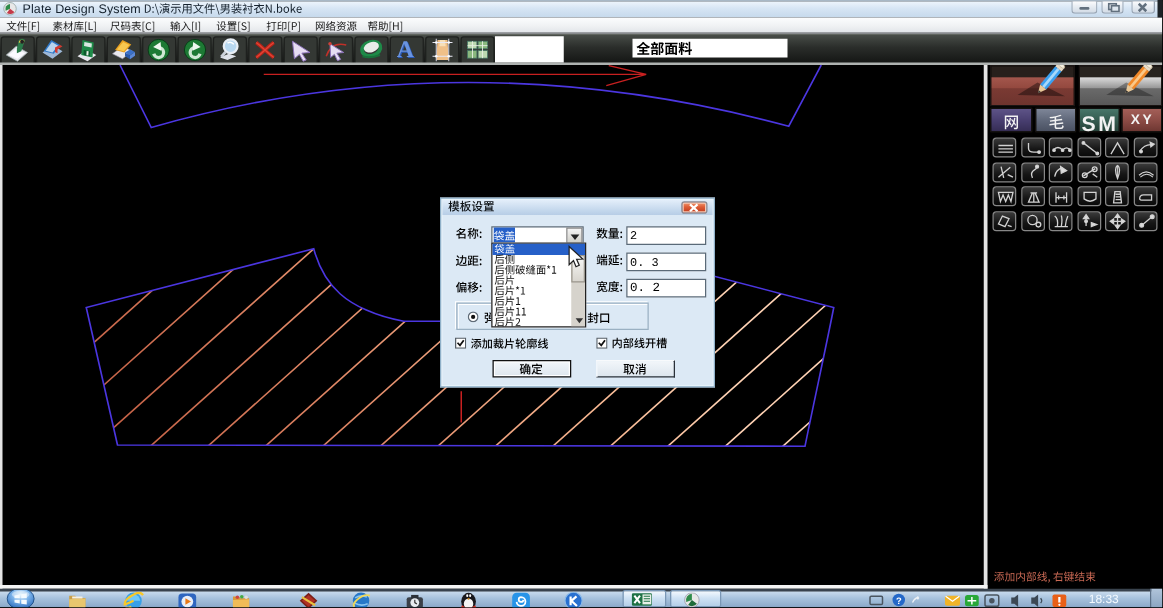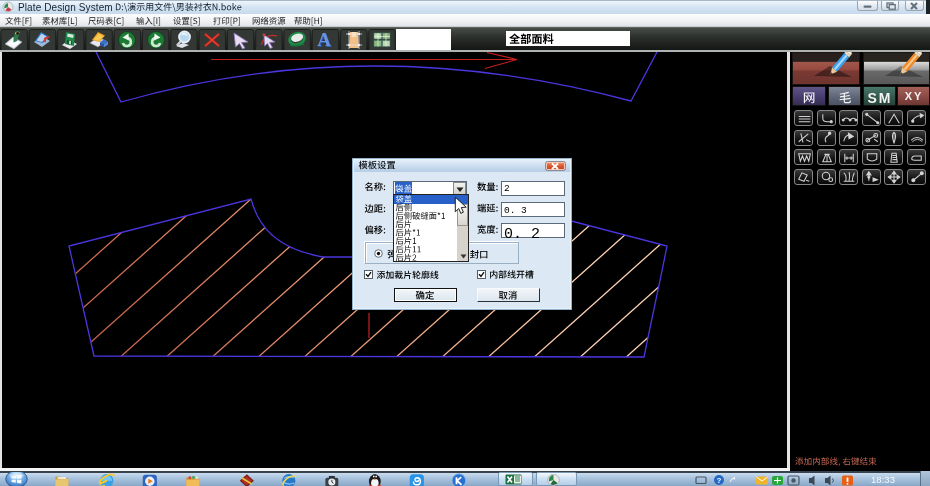--- a/index.html
+++ b/index.html
@@ -200,21 +200,21 @@
     <svg style="position:absolute;left:800px;top:62px;z-index:3" width="58" height="20">
       <path d="M30,4 L52,15 L14,14 Z" fill="#00000066"></path>
     </svg>
     <svg style="position:absolute;left:871px;top:62px;z-index:3" width="58" height="20">
       <path d="M30,4 L52,15 L14,14 Z" fill="#00000050"></path>
     </svg>
     <div style="position:absolute;left:791.5px;top:86px;width:34.5px;height:20px;z-index:3;background:linear-gradient(#5e5488,#473d6e 55%,#352d54);border:1px solid #15120f;border-radius:1px;"></div>
     <div style="position:absolute;left:828px;top:86px;width:32.5px;height:20px;z-index:3;background:linear-gradient(#7e8698,#5e6678 55%,#4a5162);border:1px solid #15120f;border-radius:1px;"></div>
     <div style="position:absolute;left:862.5px;top:86px;width:33px;height:20px;z-index:3;background:linear-gradient(#48776a,#34594e 55%,#264239);border:1px solid #15120f;border-radius:1px;"></div>
     <div style="position:absolute;left:897px;top:86px;width:33px;height:20px;z-index:3;background:linear-gradient(#a45f58,#8a4a44 55%,#6e3732);border:1px solid #15120f;border-radius:1px;"></div>
-    <div style="position:absolute;left:863px;top:89.5px;width:34px;text-align:center;z-index:6;font-size:14px;font-weight:bold;color:#f2f2f2;letter-spacing:2px;font-family:'Liberation Sans',sans-serif;">SM</div>
+    <div style="position:absolute;left:863px;top:89.5px;width:34px;text-align:center;z-index:6;font-size:17px;font-weight:bold;color:#f2f2f2;letter-spacing:2px;font-family:'Liberation Sans',sans-serif;">SM</div>
     <div style="position:absolute;left:897px;top:89.5px;width:34px;text-align:center;z-index:6;font-size:11px;font-weight:bold;color:#f2f2f2;letter-spacing:2px;font-family:'Liberation Sans',sans-serif;">XY</div>
     <div style="position:absolute;left:794px;top:110.3px;width:19.2px;height:15.8px;z-index:3;background:linear-gradient(#3a3a3a,#151515 60%,#0a0a0a);border:1px solid #878787;border-radius:3px;"></div>
     <svg style="position:absolute;left:794px;top:109.8px;z-index:4" width="19" height="16" viewBox="0 0 18 15">
       <g stroke="#d2d2d2" stroke-width="1.0" fill="none" transform="translate(0.5,0.5)">
         <path d="M4,5.5 h11 M4,8 h11 M4,10.5 h11"></path>
       </g>
     </svg>
     <div style="position:absolute;left:816.55px;top:110.3px;width:19.2px;height:15.8px;z-index:3;background:linear-gradient(#3a3a3a,#151515 60%,#0a0a0a);border:1px solid #878787;border-radius:3px;"></div>
     <svg style="position:absolute;left:816.55px;top:109.8px;z-index:4" width="19" height="16" viewBox="0 0 18 15">
       <g stroke="#d2d2d2" stroke-width="1.0" fill="none" transform="translate(0.5,0.5)">
@@ -387,21 +387,21 @@
     <div style="position:absolute;left:452.5px;top:181.5px;width:13.5px;height:13.5px;z-index:22;background:linear-gradient(#f4f4f4,#d0cfc8);border:1px solid #888;">
       <svg width="12" height="12">
         <path d="M2.5,4.5 h7 l-3.5,4.5 Z" fill="#222"></path>
       </svg>
     </div>
     <div style="position:absolute;left:501px;top:180.5px;width:64px;height:15px;z-index:21;background:#fff;border:1px solid #5a6a78;"></div>
     <div style="position:absolute;left:504px;top:183px;z-index:22;font-size:9.5px;color:#000;font-family:'Liberation Mono',monospace;">2</div>
     <div style="position:absolute;left:501px;top:202px;width:64px;height:15px;z-index:21;background:#fff;border:1px solid #5a6a78;"></div>
     <div style="position:absolute;left:504px;top:204.5px;z-index:22;font-size:9.5px;color:#000;font-family:'Liberation Mono',monospace;">0. 3</div>
     <div style="position:absolute;left:501px;top:223.3px;width:64px;height:15px;z-index:21;background:#fff;border:1px solid #5a6a78;"></div>
-    <div style="position:absolute;left:504px;top:225.8px;z-index:22;font-size:15px;color:#000;font-family:'Liberation Mono',monospace;">0. 2</div>
+    <div style="position:absolute;left:504px;top:225.8px;z-index:22;font-size:10px;color:#000;font-family:'Liberation Mono',monospace;">0. 2</div>
     <div style="position:absolute;left:365px;top:242px;width:154px;height:22px;z-index:21;border:1px solid #9ab0c2;box-shadow:1px 1px 0 #fff inset, -1px -1px 0 #fff;background:#dce9f5;"></div>
     <svg style="position:absolute;left:374px;top:248.5px;z-index:22" width="9" height="9">
       <circle cx="4.5" cy="4.5" r="3.8" fill="#fff" stroke="#606c78" stroke-width="1"></circle>
       <circle cx="4.5" cy="4.5" r="1.7" fill="#111"></circle>
     </svg>
     <svg style="position:absolute;left:387px;top:248px;z-index:22" width="12" height="12" viewBox="0 0 12 12">
       <path transform="translate(0.2,9.6) scale(0.0093,-0.0093)" d="M449 804C484 755 525 687 543 644L622 685C602 727 562 790 525 838ZM72 579C72 479 67 351 60 270H254C245 105 235 39 217 21C208 11 198 10 182 10C163 10 118 10 71 14C87 -11 98 -49 100 -77C149 -80 196 -80 222 -77C253 -73 273 -66 292 -43C320 -10 332 83 343 314C344 327 345 352 345 352H147L151 494H344V798H57V714H254V579ZM496 406H615V326H496ZM712 406H835V326H712ZM496 556H615V477H496ZM712 556H835V477H712ZM354 178V94H615V-84H712V94H964V178H712V251H925V631H783C818 684 857 752 889 815L794 843C769 778 725 690 687 631H410V251H615V178Z" fill="#000"></path>
     </svg>
     <div style="position:absolute;left:393px;top:194.3px;width:76px;height:68px;z-index:23;background:#fff;border:1px solid #222;"></div>
     <div style="position:absolute;left:394px;top:195.3px;width:74px;height:8.6px;z-index:24;background:#2660c8;"></div>

